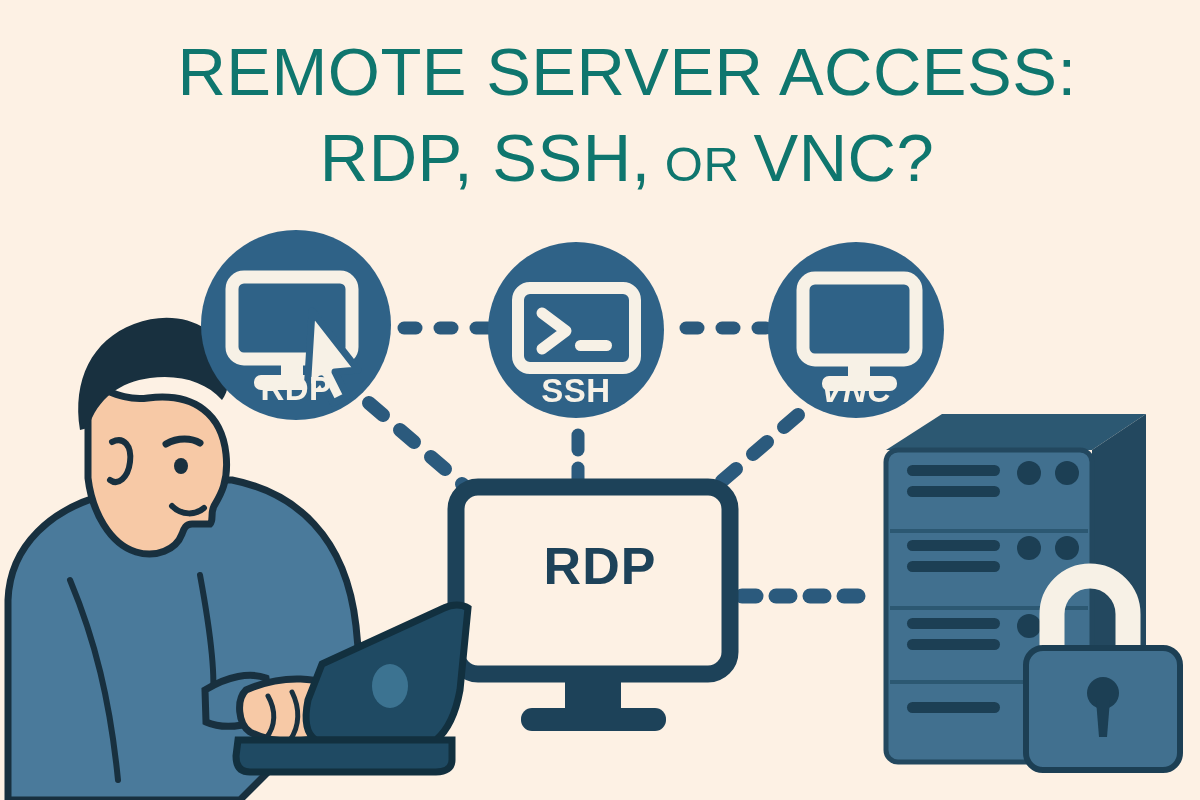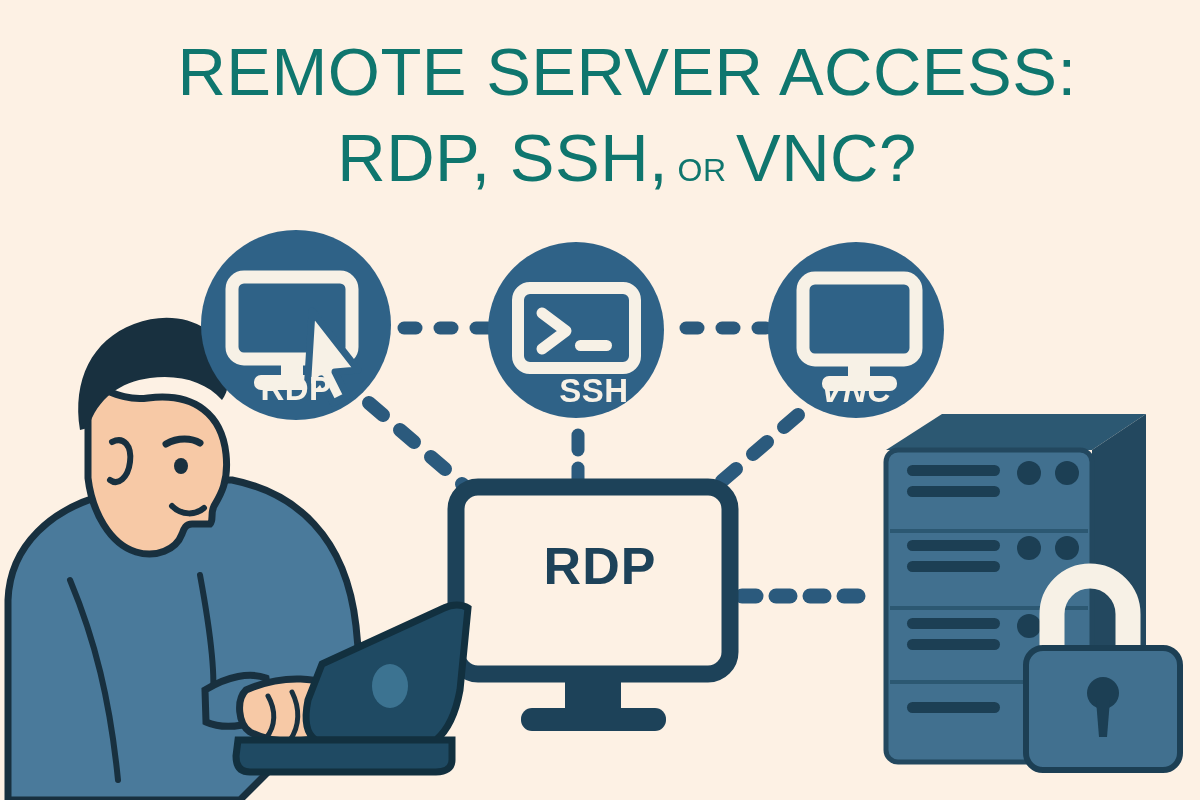--- a/index.html
+++ b/index.html
@@ -42,34 +42,34 @@
   }
   .title-line-1 {
     top: 38px;
     font-size: 67px;
   }
   .title-line-2 {
     top: 124px;
     font-size: 67px;
   }
   .title-or {
-    font-size: 32px;
+    font-size: 49px;
     vertical-align: baseline;
   }
   .badge-label {
     position: absolute;
     text-align: center;
     color: #f7f1e6;
     font-weight: 700;
     font-size: 33px;
     letter-spacing: 0.5px;
     line-height: 1;
   }
   .badge-label-rdp { left: 206px; top: 372px; width: 180px; }
-  .badge-label-ssh { left: 504px; top: 374px; width: 180px; }
+  .badge-label-ssh { left: 486px; top: 374px; width: 180px; }
   .badge-label-vnc { left: 766px; top: 374px; width: 180px; font-style: italic; }
   .screen-label {
     position: absolute;
     left: 470px;
     top: 540px;
     width: 260px;
     text-align: center;
     color: #1d4259;
     font-weight: 700;
     font-size: 52px;

